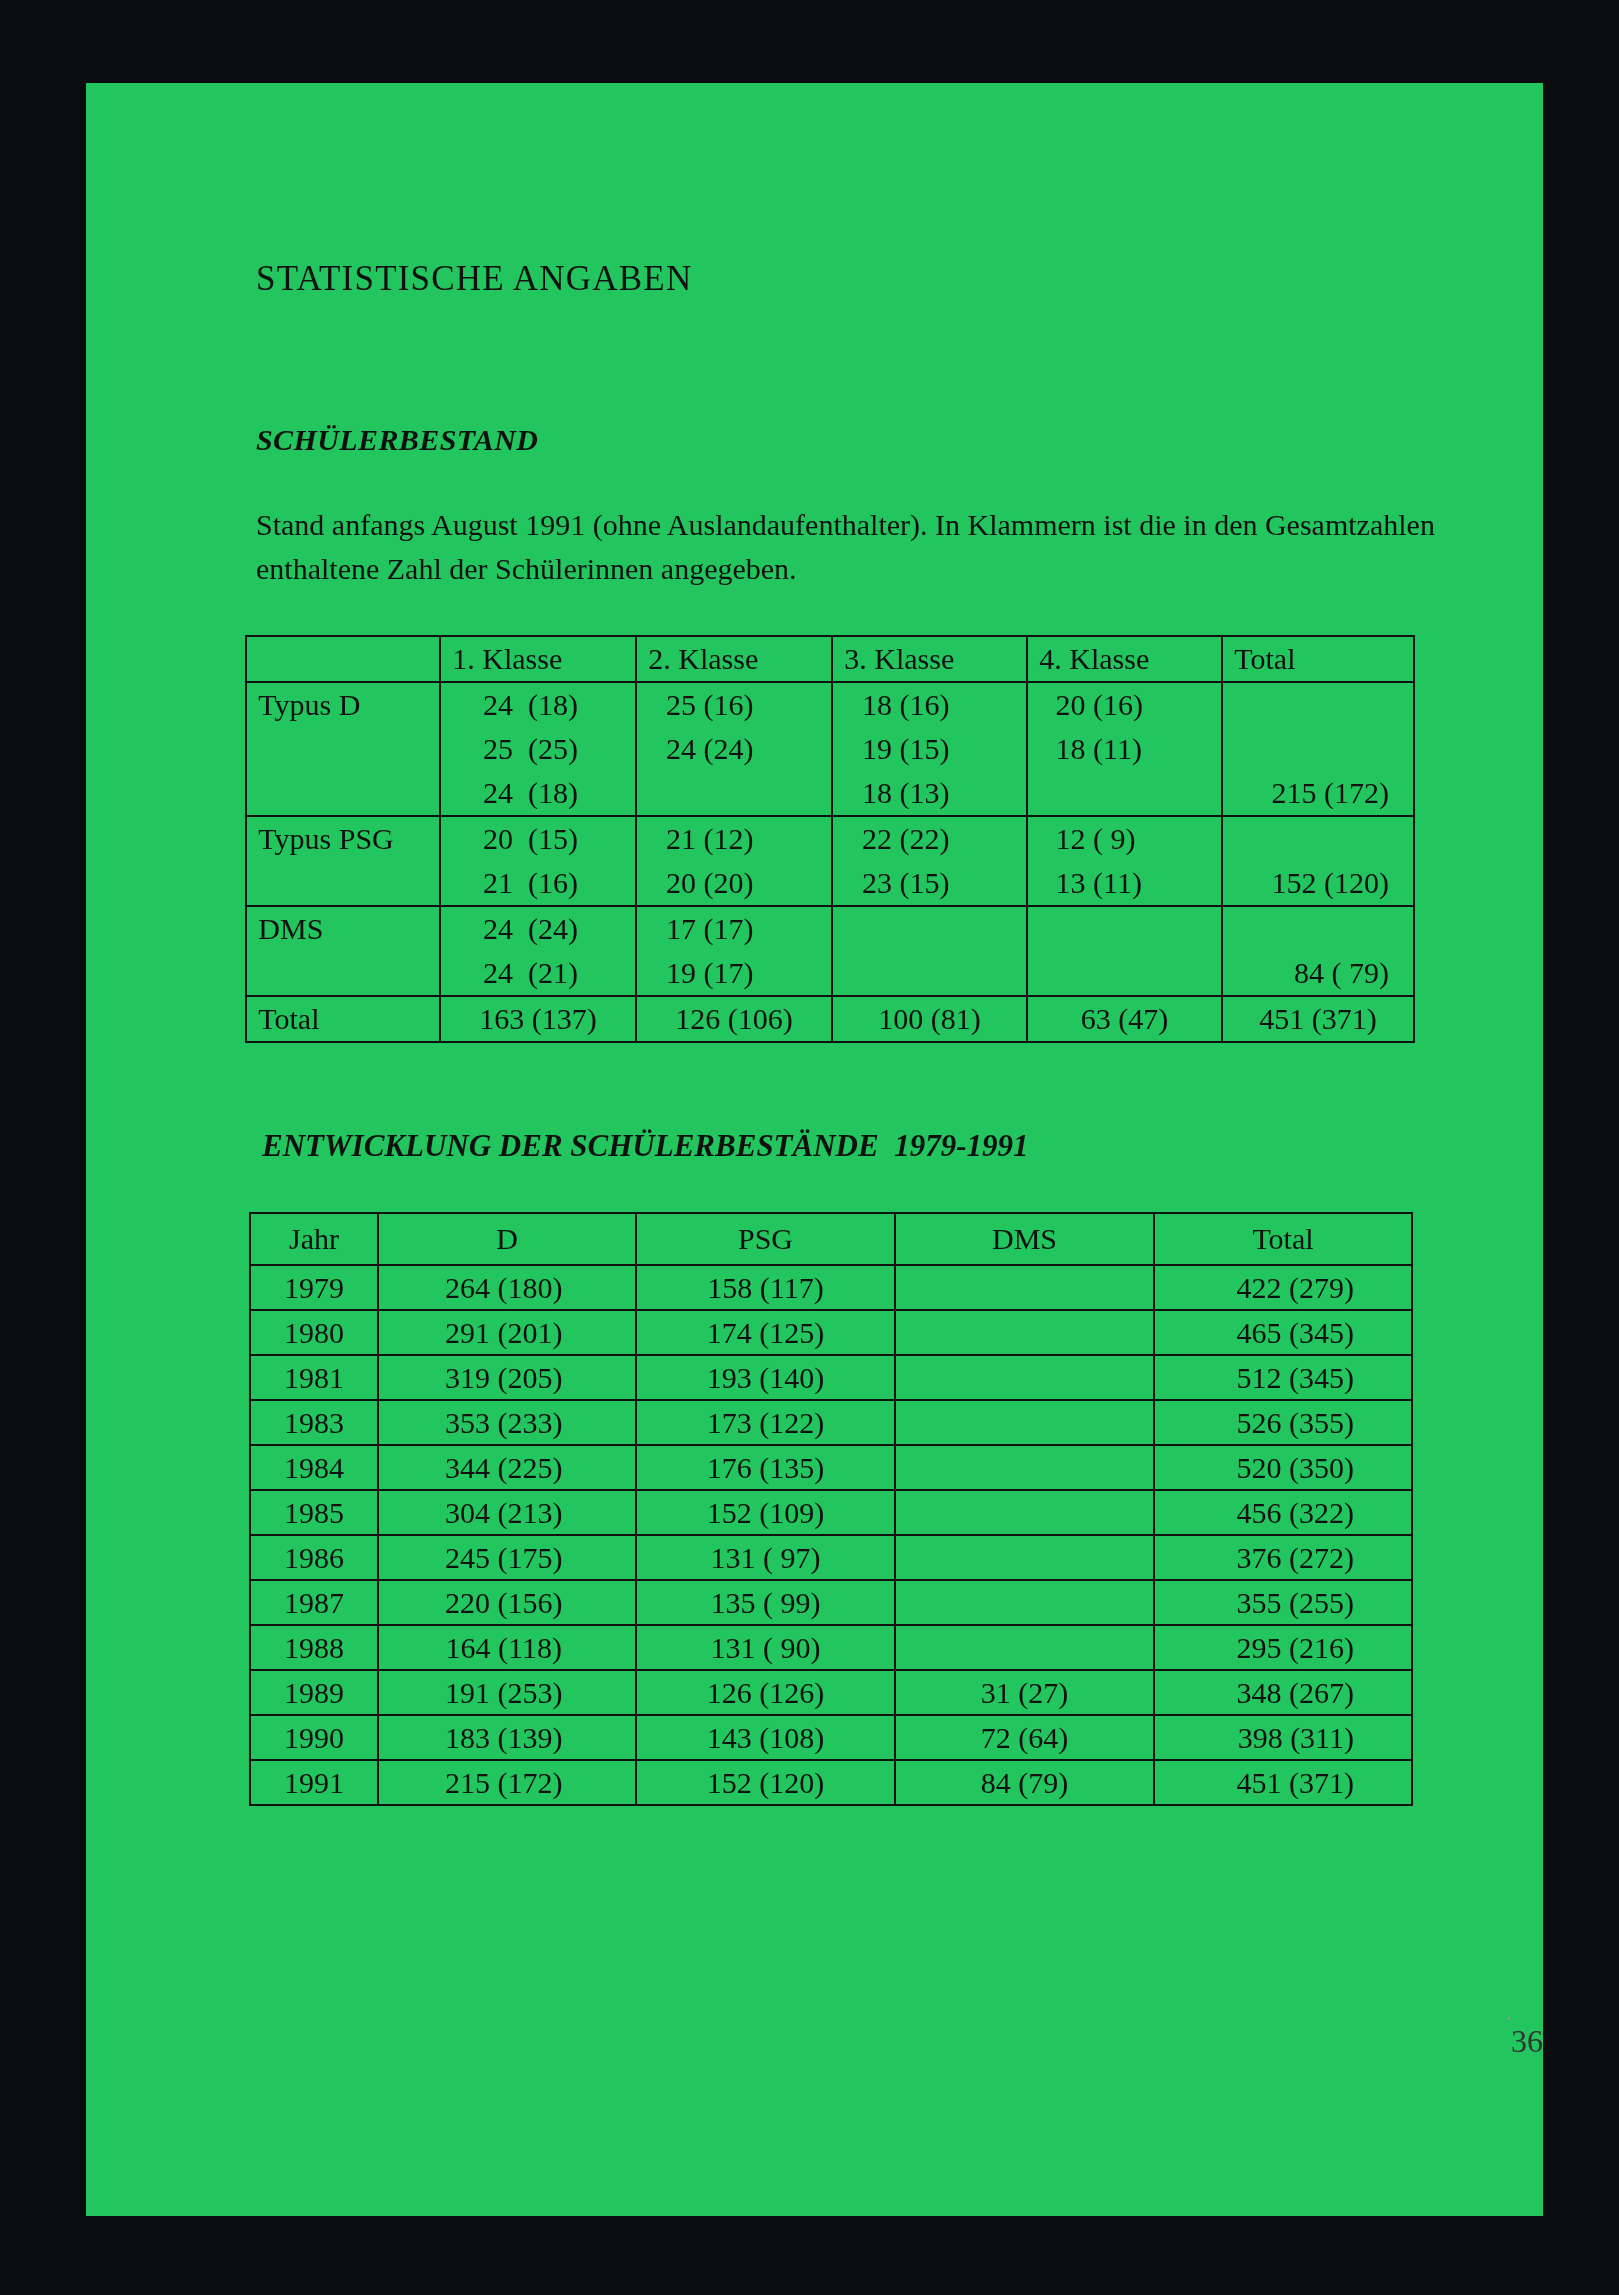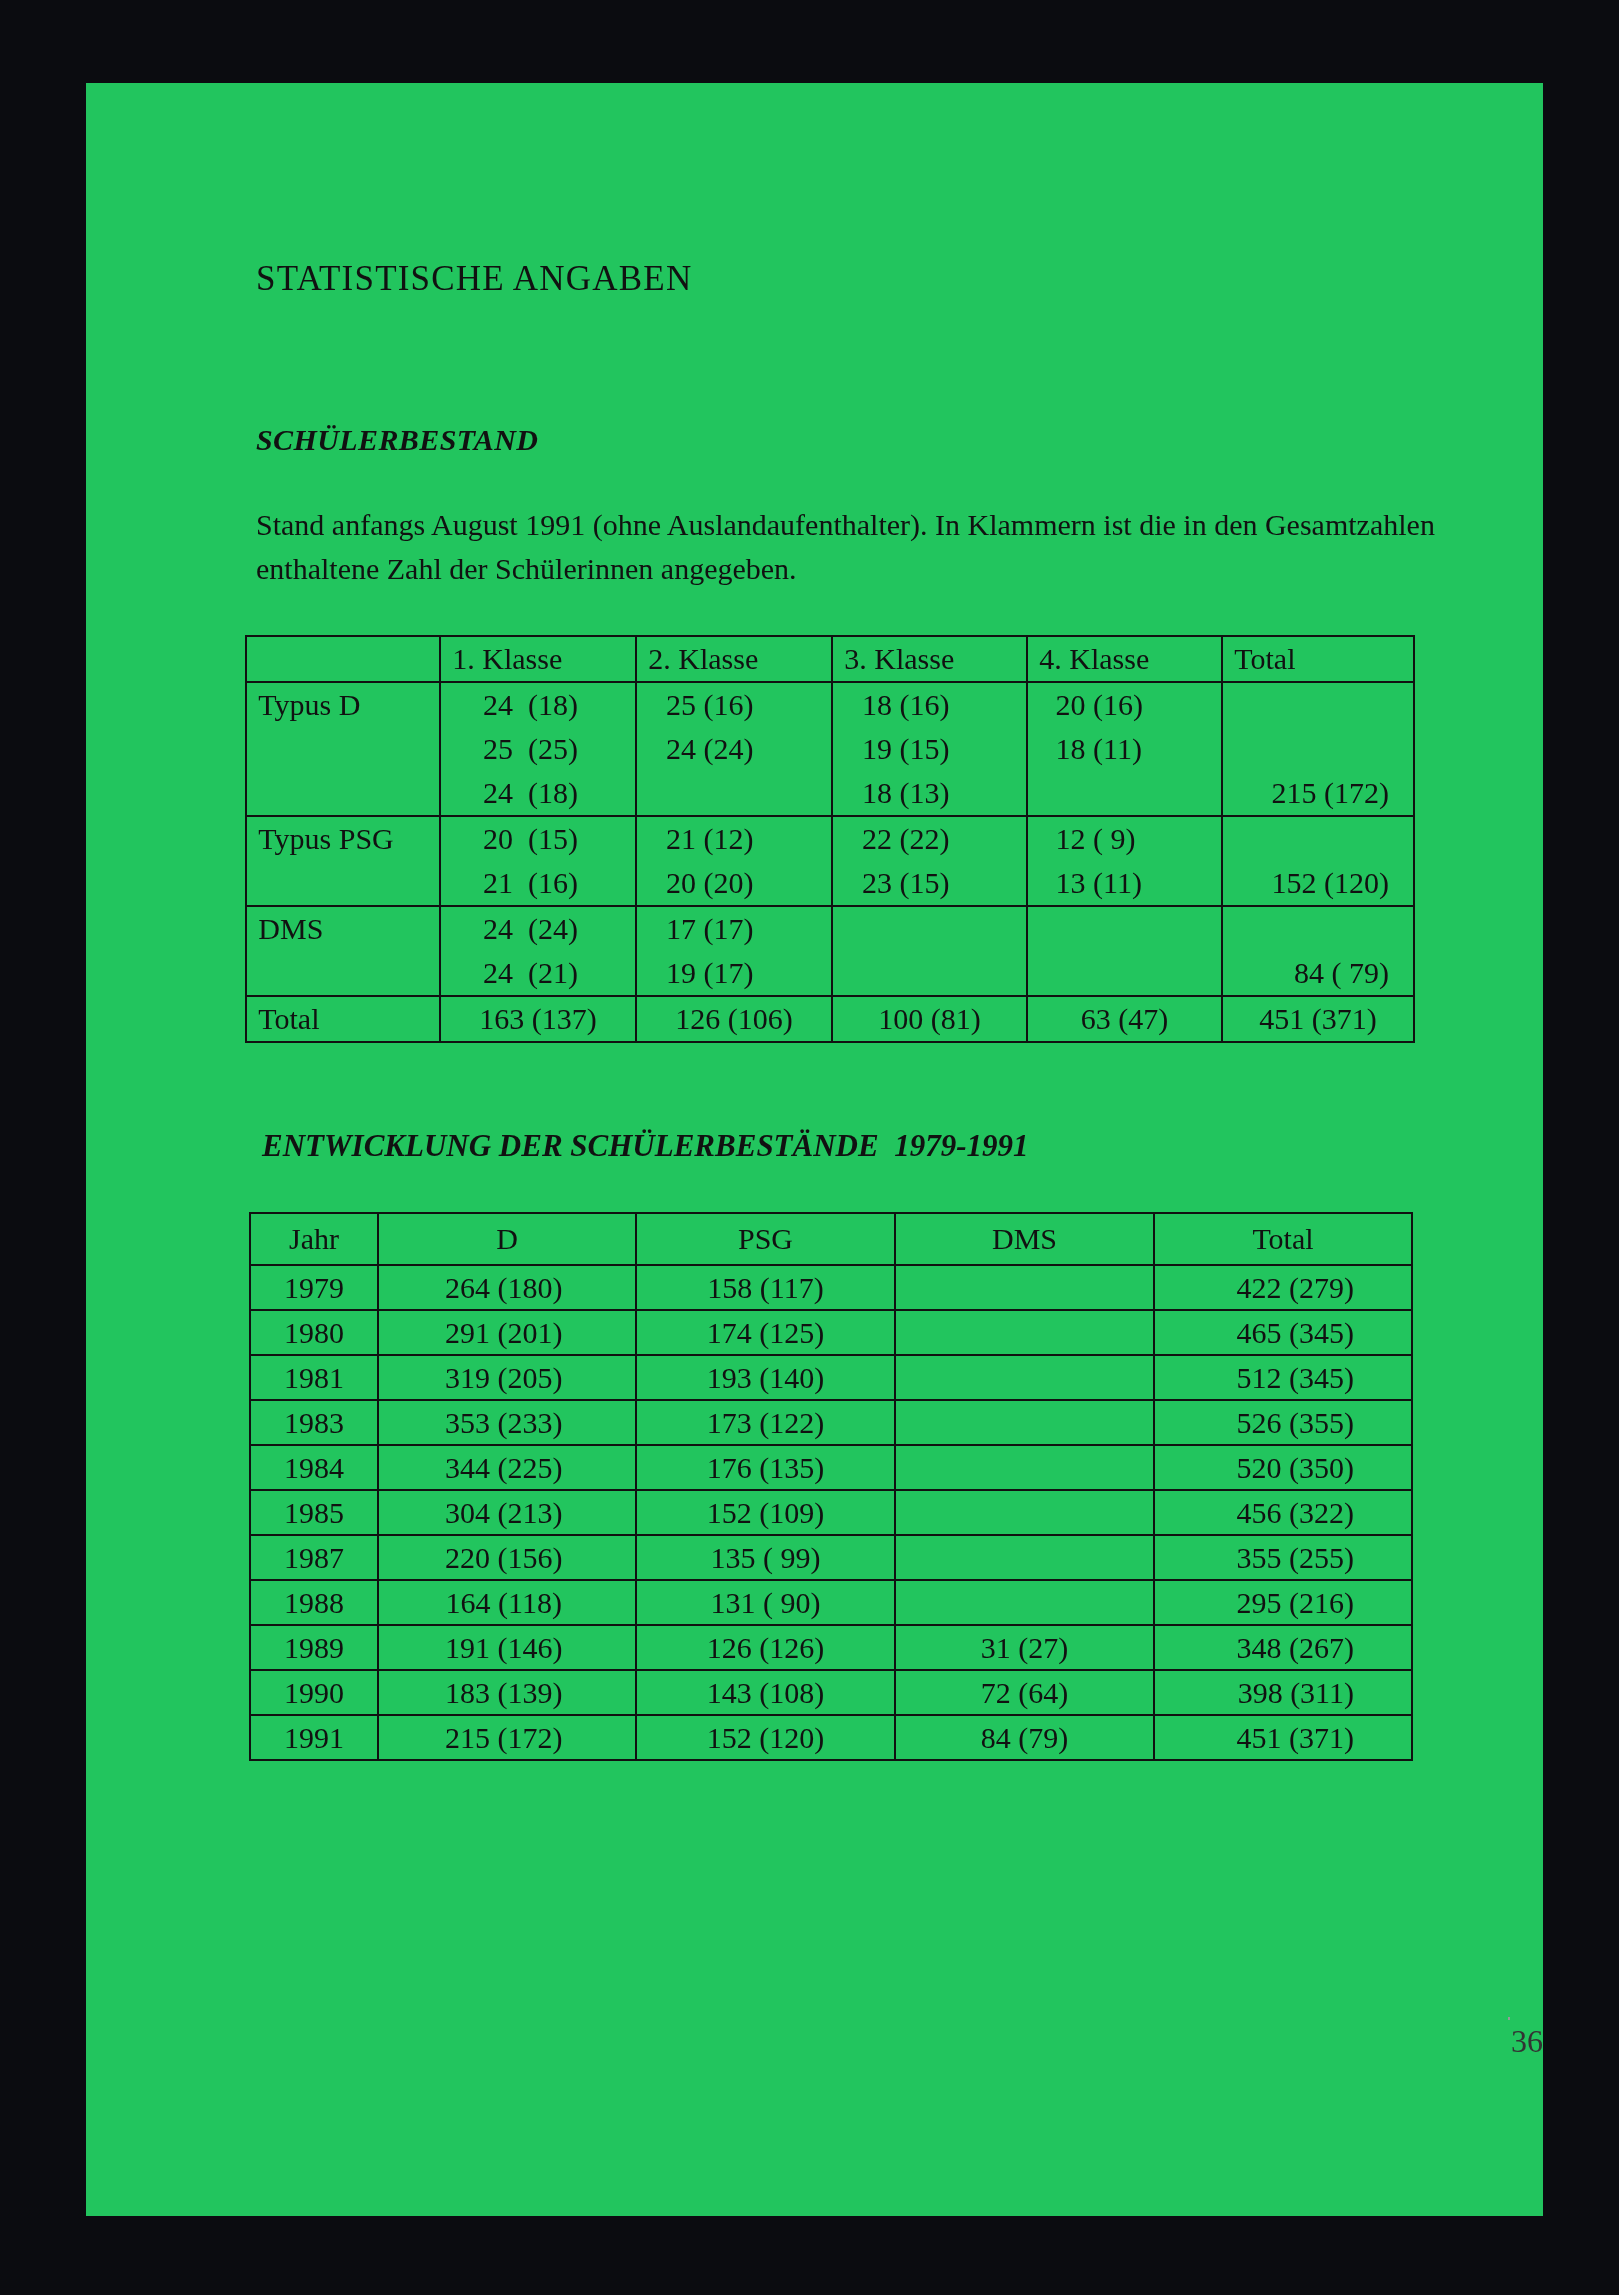--- a/index.html
+++ b/index.html
@@ -304,36 +304,43 @@
           <td class="k4">520 (350)</td>
         </tr>
         <tr>
           <td class="k0">1985</td>
           <td class="k1">304 (213)</td>
           <td class="k2">152 (109)</td>
           <td class="k3"></td>
           <td class="k4">456 (322)</td>
         </tr>
         <tr>
+          <td class="k0">1986</td>
+          <td class="k1">245 (175)</td>
+          <td class="k2">131 ( 97)</td>
+          <td class="k3"></td>
+          <td class="k4">376 (272)</td>
+        </tr>
+        <tr>
           <td class="k0">1987</td>
           <td class="k1">220 (156)</td>
           <td class="k2">135 ( 99)</td>
           <td class="k3"></td>
           <td class="k4">355 (255)</td>
         </tr>
         <tr>
           <td class="k0">1988</td>
           <td class="k1">164 (118)</td>
           <td class="k2">131 ( 90)</td>
           <td class="k3"></td>
           <td class="k4">295 (216)</td>
         </tr>
         <tr>
           <td class="k0">1989</td>
-          <td class="k1">191 (146)</td>
+          <td class="k1">191 (253)</td>
           <td class="k2">126 (126)</td>
           <td class="k3">31 (27)</td>
           <td class="k4">348 (267)</td>
         </tr>
         <tr>
           <td class="k0">1990</td>
           <td class="k1">183 (139)</td>
           <td class="k2">143 (108)</td>
           <td class="k3">72 (64)</td>
           <td class="k4">398 (311)</td>

